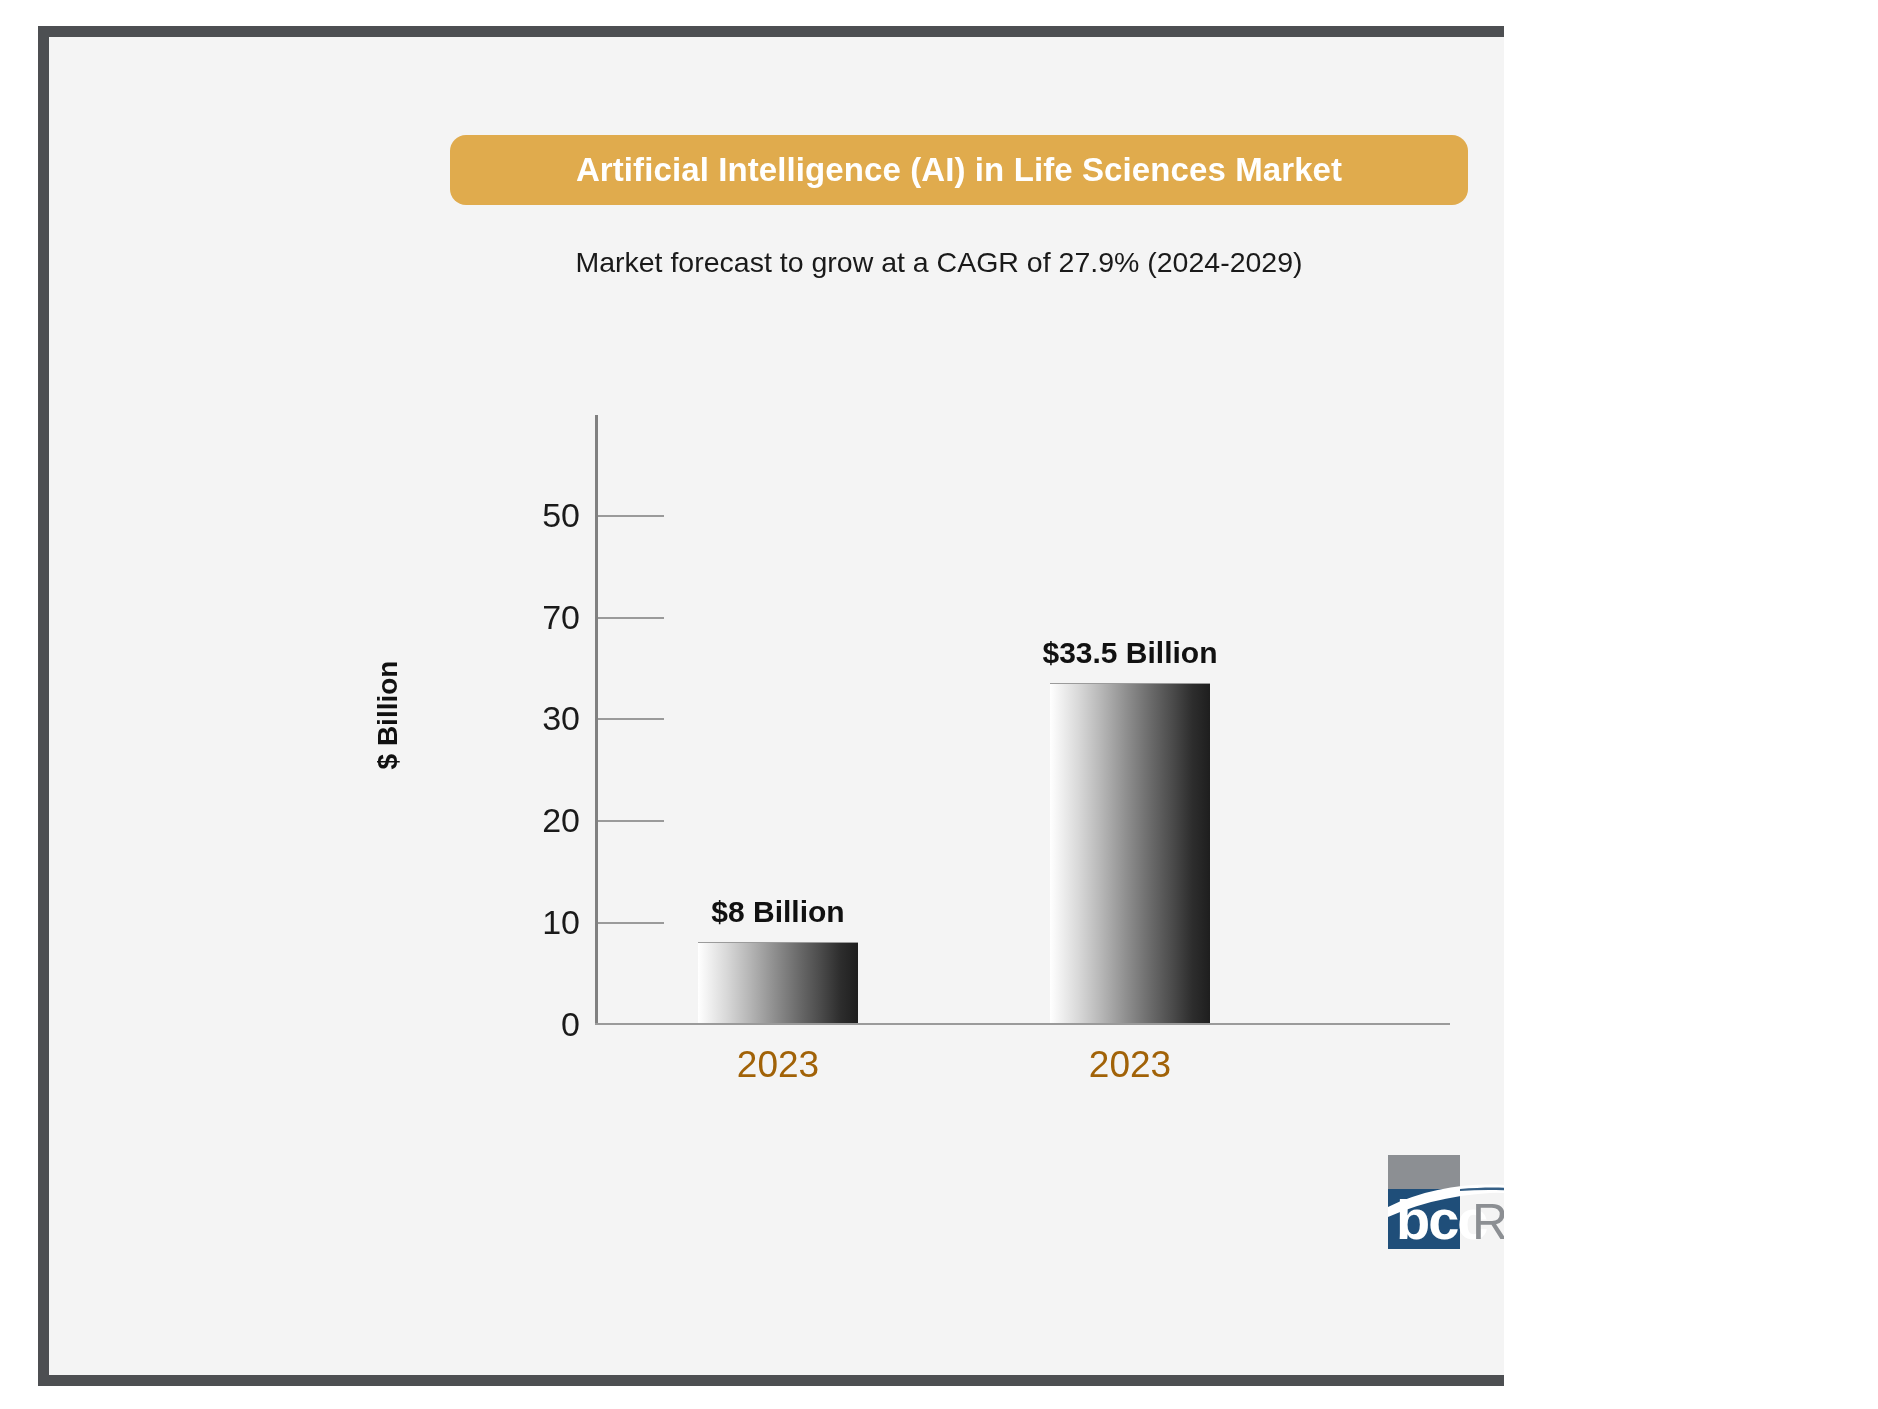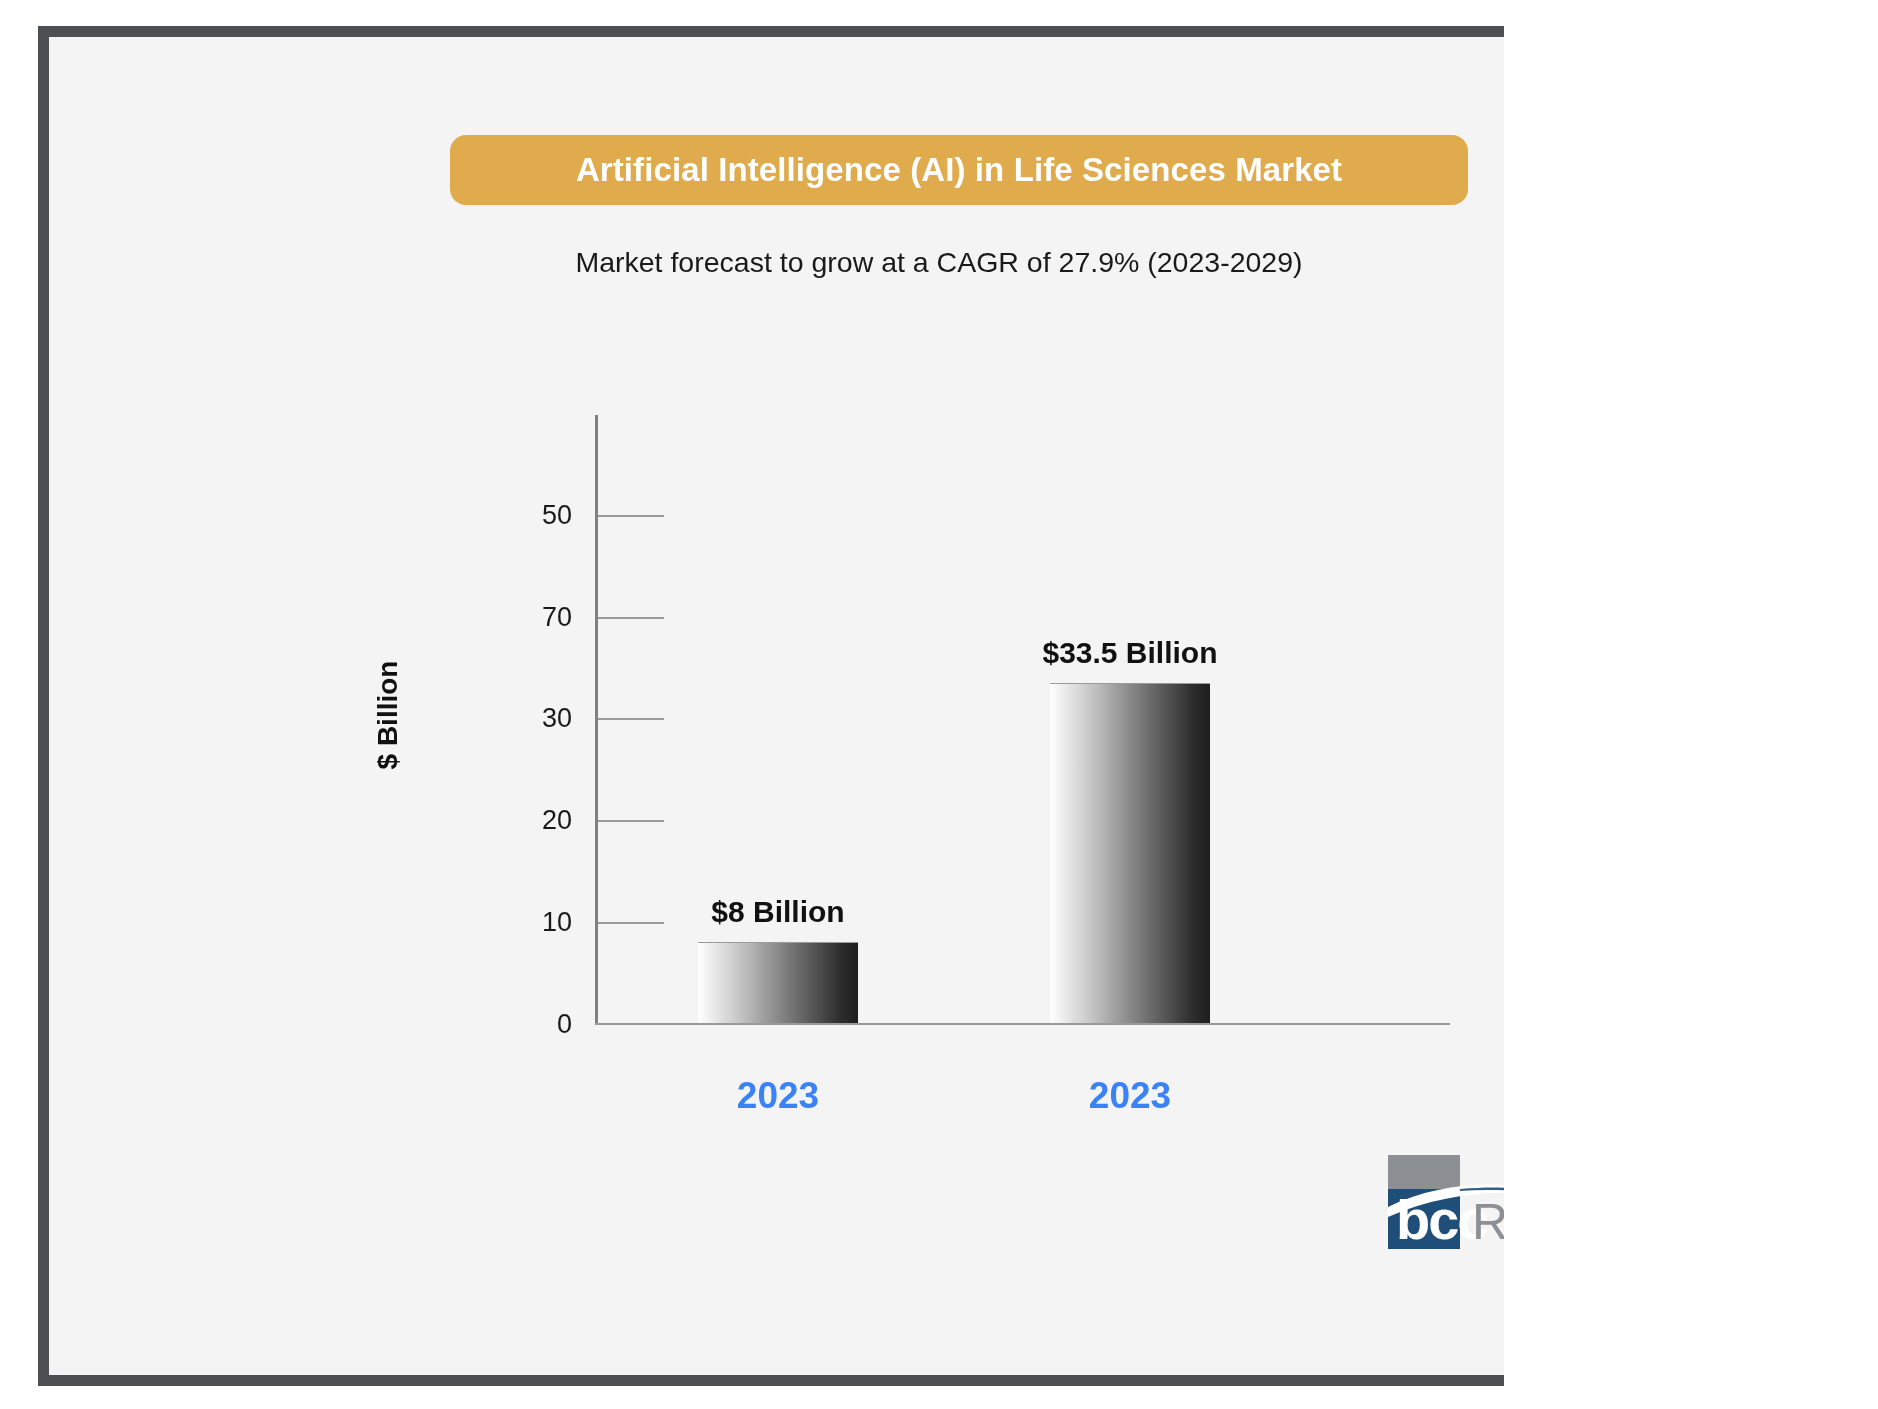--- a/index.html
+++ b/index.html
@@ -83,23 +83,23 @@
   .tick-line {
     position: absolute;
     left: 158px;
     width: 66px; height: 2px;
     background: #9a9a9a;
   }
   .tick-label {
     position: absolute;
     width: 120px;
     right: auto;
-    left: 12px;
+    left: 20px;
     text-align: right;
-    font-size: 27px;
+    font-size: 34px;
     color: #1a1a1a;
     transform: translateY(-50%);
   }
 
   
   .y-axis-title {
     position: absolute;
     left: -52px;
     top: 310px;
     transform: translate(-50%, -50%) rotate(-90deg);
@@ -130,24 +130,24 @@
     position: absolute;
     font-size: 30px;
     font-weight: bold;
     color: #111111;
     white-space: nowrap;
     text-align: center;
     transform: translateX(-50%);
   }
   .cat-label {
     position: absolute;
-    top: 670px;
+    top: 639px;
     font-size: 37px;
-    font-weight: bold;
-    color: #3b82f6;
+    font-weight: normal;
+    color: #a16207;
     transform: translateX(-50%);
     white-space: nowrap;
   }
 
   
   .logo {
     position: absolute;
     left: 1388px; top: 1155px;
     width: 296px; height: 120px;
   }
@@ -157,21 +157,21 @@
 <body>
 
 <div id="slide">
   <div class="frame"></div>
   <div class="canvas"></div>
 
   <div class="title-banner">
     <span class="title-text">Artificial Intelligence (AI) in Life Sciences Market</span>
   </div>
 
-  <div class="subtitle">Market forecast to grow at a CAGR of 27.9% (2023-2029)</div>
+  <div class="subtitle">Market forecast to grow at a CAGR of 27.9% (2024-2029)</div>
 
   <div class="plot">
 
     <div class="y-axis-title">$ Billion</div>
 
     <div class="y-spine"></div>
     <div class="x-axis"></div>
 
     <div class="tick-line" style="top:110px;"></div>
     <div class="tick-line" style="top:212px;"></div>

